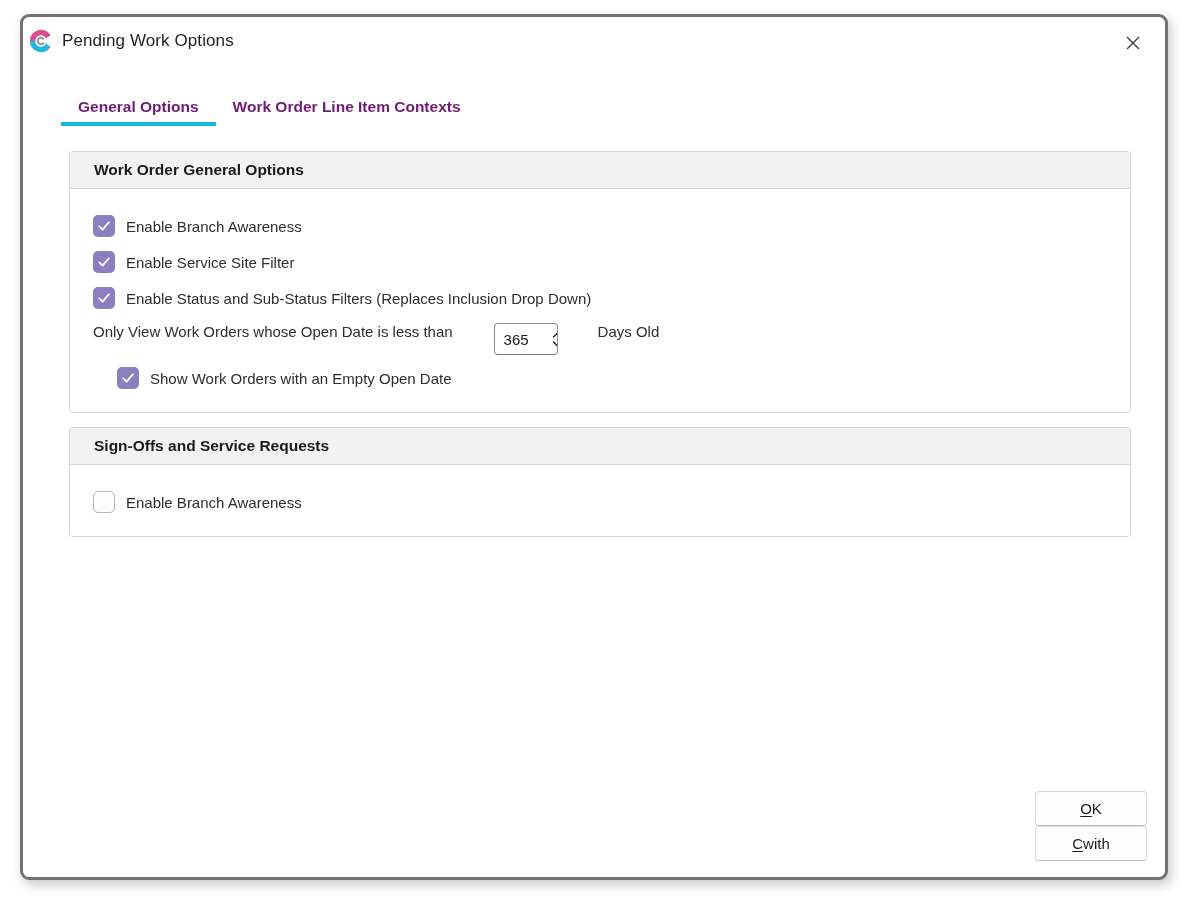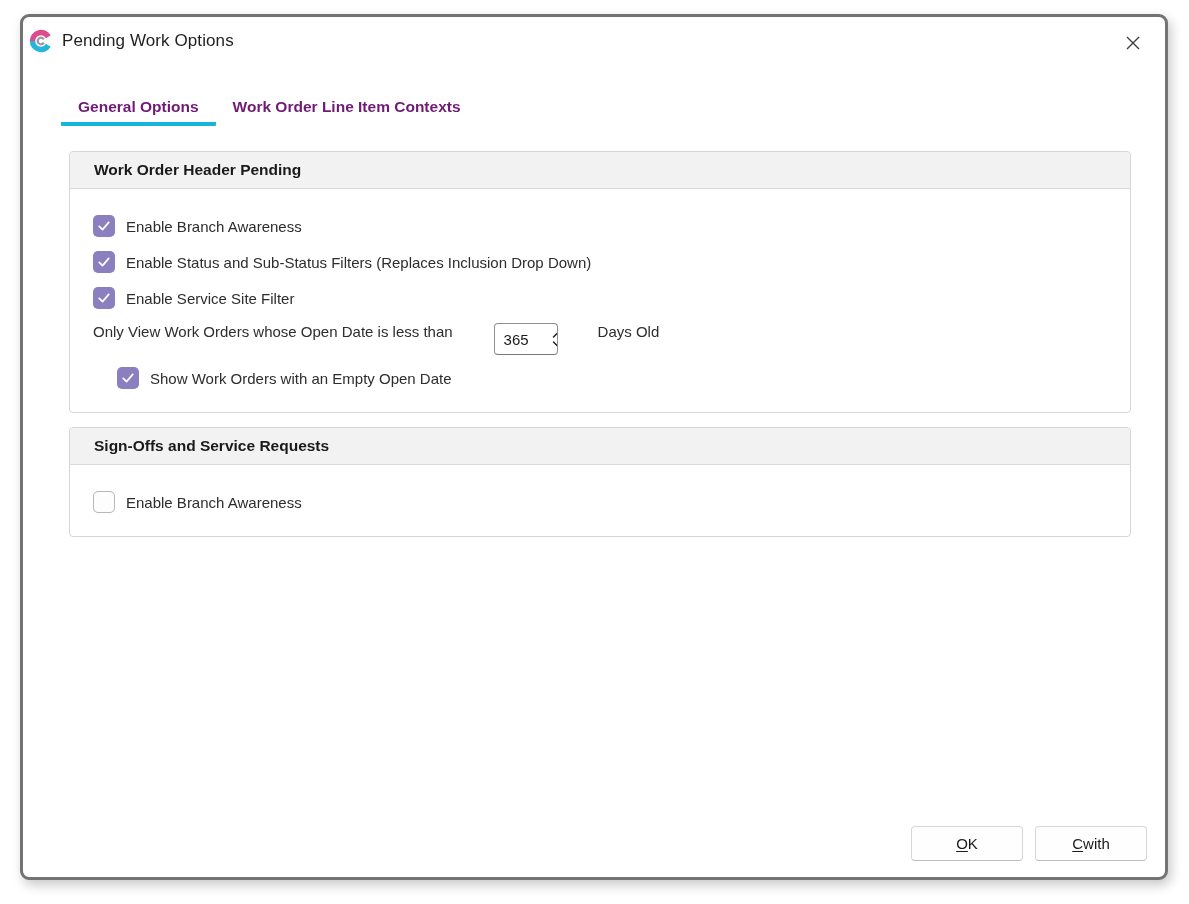--- a/index.html
+++ b/index.html
@@ -132,20 +132,21 @@
   }
   .spin-icon {
     margin-left: 6px;
     display: flex; align-items: center;
   }
   
   .footer {
     position: absolute;
     right: 18px; bottom: 16px;
     display: flex;
+    flex-direction: column;
   }
   .btn {
     height: 35px;
     min-width: 112px;
     margin-left: 12px;
     background: #fefefe;
     border: 1px solid #d7d7d7;
     border-bottom-color: #bdbdbd;
     border-radius: 4px;
     font-size: 15px;
@@ -177,48 +178,48 @@
   </div>
 
   <div class="tabs">
     <div class="tab active">General Options</div>
     <div class="tab">Work Order Line Item Contexts</div>
   </div>
 
   <div class="content">
 
     <div class="groupbox">
-      <div class="groupbox-header">Work Order Header Pending</div>
+      <div class="groupbox-header">Work Order General Options</div>
       <div class="groupbox-body">
 
         <div class="cb-row">
           <span class="checkbox checked">
             <svg width="16" height="16" viewBox="0 0 22 22">
               <polyline points="4.5,11.5 9,16 17.5,6" fill="none" stroke="#ffffff" stroke-width="2.4" stroke-linecap="round" stroke-linejoin="round"></polyline>
             </svg>
           </span>
           <span class="cb-label">Enable Branch Awareness</span>
         </div>
 
         <div class="cb-row">
           <span class="checkbox checked">
             <svg width="16" height="16" viewBox="0 0 22 22">
               <polyline points="4.5,11.5 9,16 17.5,6" fill="none" stroke="#ffffff" stroke-width="2.4" stroke-linecap="round" stroke-linejoin="round"></polyline>
             </svg>
           </span>
+          <span class="cb-label">Enable Service Site Filter</span>
+        </div>
+
+        <div class="cb-row">
+          <span class="checkbox checked">
+            <svg width="16" height="16" viewBox="0 0 22 22">
+              <polyline points="4.5,11.5 9,16 17.5,6" fill="none" stroke="#ffffff" stroke-width="2.4" stroke-linecap="round" stroke-linejoin="round"></polyline>
+            </svg>
+          </span>
           <span class="cb-label">Enable Status and Sub-Status Filters (Replaces Inclusion Drop Down)</span>
-        </div>
-
-        <div class="cb-row">
-          <span class="checkbox checked">
-            <svg width="16" height="16" viewBox="0 0 22 22">
-              <polyline points="4.5,11.5 9,16 17.5,6" fill="none" stroke="#ffffff" stroke-width="2.4" stroke-linecap="round" stroke-linejoin="round"></polyline>
-            </svg>
-          </span>
-          <span class="cb-label">Enable Service Site Filter</span>
         </div>
 
         <div class="number-row">
           <span class="row-text">Only View Work Orders whose Open Date is less than</span>
           <span class="numberbox">
             <input type="text" value="365" style="">
             <span class="spin-icon">
               <svg width="13" height="17" viewBox="0 0 13 17">
                 <path d="M2.5 6 L6.5 2 L10.5 6" fill="none" stroke="#1a1a1a" stroke-width="1.4" stroke-linecap="round" stroke-linejoin="round"></path>
                 <path d="M2.5 11 L6.5 15 L10.5 11" fill="none" stroke="#1a1a1a" stroke-width="1.4" stroke-linecap="round" stroke-linejoin="round"></path>

